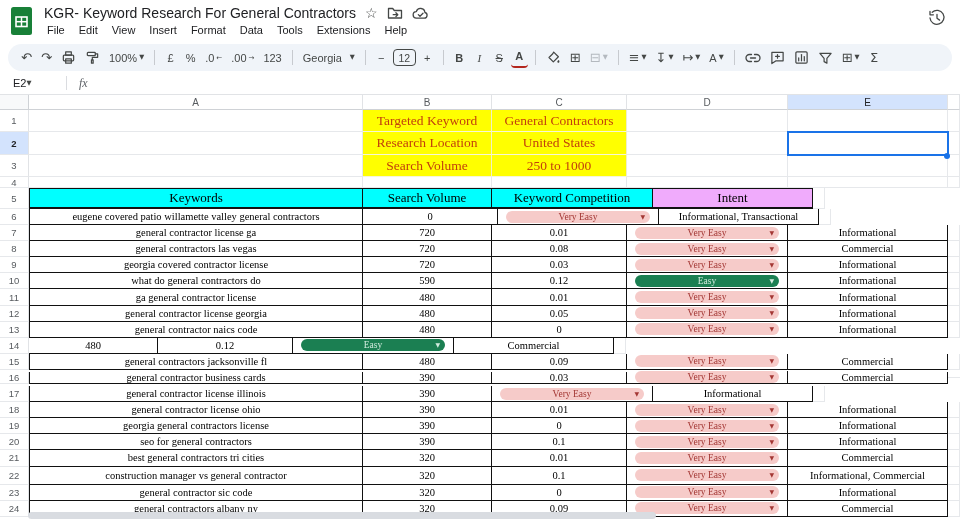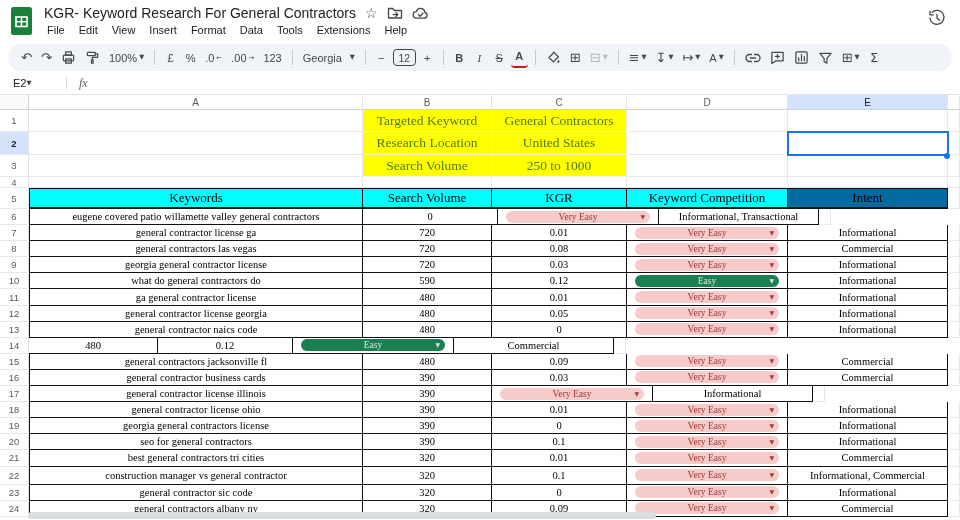--- a/index.html
+++ b/index.html
@@ -50,21 +50,21 @@
   color:#575b5f;display:flex;align-items:center;justify-content:center;background:#fff;cursor:pointer}
 .chsel{background:#d3e3fd;color:#202124}
 .srow{display:flex}
 .rnum{width:29px;flex:0 0 29px;font-size:9.5px;color:#575b5f;display:flex;align-items:center;
   justify-content:center;border-right:1px solid #e1e3e6;border-bottom:1px solid #e6e8eb;
   background:#fff;cursor:pointer}
 .rsel{background:#d3e3fd;color:#202124;font-weight:bold}
 .cell{display:flex;align-items:center;justify-content:center;cursor:cell;
   font-family:"Liberation Serif","DejaVu Serif",serif;overflow:hidden;white-space:nowrap}
 .ec{border-right:1px solid #e6e8eb;border-bottom:1px solid #e6e8eb}
-.yc{border-right:1px solid #efefc9;border-bottom:1px solid #f6f6d8;font-size:13.5px;color:#4d7c0f}
+.yc{border-right:1px solid #efefc9;border-bottom:1px solid #f6f6d8;font-size:13.5px;color:#c2410c}
 .hc{font-size:13px;color:#000;border-top:1.4px solid #111;border-right:1.4px solid #111;
   border-bottom:2.2px solid #111}
 .dc{font-size:10.5px;color:#000;border-right:1.4px solid #111;border-bottom:1.4px solid #111}
 .first{border-left:1.4px solid #111}
 .chip{height:12px;border-radius:7px;flex:1;margin:0 8px;display:flex;align-items:center;
   justify-content:center;position:relative;font-size:9.5px;cursor:pointer;
   font-family:"Liberation Serif",serif}
 .chip .arr{position:absolute;right:5px;font-size:6px;font-family:"DejaVu Sans",sans-serif;line-height:1}
 .selbox{position:absolute;border:2px solid #1a73e8;pointer-events:none}
 .selhandle{position:absolute;width:6px;height:6px;border-radius:50%;background:#1a73e8;cursor:crosshair}
@@ -281,23 +281,22 @@
         <div class="cell ec" style="width: 129px; flex: 0 0 129px;"></div>
         <div class="cell ec" style="width: 135px; flex: 0 0 135px;"></div>
         <div class="cell ec" style="width: 161px; flex: 0 0 161px;"></div>
         <div class="cell ec" style="width: 160px; flex: 0 0 160px;"></div>
         <div class="cell ec" style="width: 12px; flex: 0 0 12px;"></div>
       </div>
       <div class="srow" style="height: 21px;">
         <div class="rnum">5</div>
         <div class="cell hc first" style="width: 334px; flex: 0 0 334px; background: rgb(0, 255, 255);">Keywords</div>
         <div class="cell hc" style="width: 129px; flex: 0 0 129px; background: rgb(0, 255, 255);">Search Volume</div>
-        <div class="cell hc" style="width: 135px; flex: 0 0 135px; background: rgb(0, 255, 255);">KGR</div>
         <div class="cell hc" style="width: 161px; flex: 0 0 161px; background: rgb(0, 255, 255);">Keyword Competition</div>
-        <div class="cell hc" style="width: 160px; flex: 0 0 160px; background: #0369a1;">Intent</div>
+        <div class="cell hc" style="width: 160px; flex: 0 0 160px; background: #f0abfc;">Intent</div>
         <div class="cell ec" style="width: 12px; flex: 0 0 12px;"></div>
       </div>
       <div class="srow" style="height: 16.1px;">
         <div class="rnum">6</div>
         <div class="cell dc first" style="width: 334px; flex: 0 0 334px;">eugene covered patio willamette valley general contractors</div>
         <div class="cell dc" style="width: 135px; flex: 0 0 135px;">0</div>
         <div class="cell dc" style="width: 161px; flex: 0 0 161px;">
           <div class="chip" style="background: rgb(246, 203, 201); color: rgb(163, 55, 52);">
             <span>Very Easy</span>
             <span class="arr">▼</span>
@@ -329,21 +328,21 @@
           <div class="chip" style="background: rgb(246, 203, 201); color: rgb(163, 55, 52);">
             <span>Very Easy</span>
             <span class="arr">▼</span>
           </div>
         </div>
         <div class="cell dc" style="width: 160px; flex: 0 0 160px;">Commercial</div>
         <div class="cell ec" style="width: 12px; flex: 0 0 12px;"></div>
       </div>
       <div class="srow" style="height: 16.1px;">
         <div class="rnum">9</div>
-        <div class="cell dc first" style="width: 334px; flex: 0 0 334px;">georgia general contractor license</div>
+        <div class="cell dc first" style="width: 334px; flex: 0 0 334px;">georgia covered contractor license</div>
         <div class="cell dc" style="width: 129px; flex: 0 0 129px;">720</div>
         <div class="cell dc" style="width: 135px; flex: 0 0 135px;">0.03</div>
         <div class="cell dc" style="width: 161px; flex: 0 0 161px;">
           <div class="chip" style="background: rgb(246, 203, 201); color: rgb(163, 55, 52);">
             <span>Very Easy</span>
             <span class="arr">▼</span>
           </div>
         </div>
         <div class="cell dc" style="width: 160px; flex: 0 0 160px;">Informational</div>
         <div class="cell ec" style="width: 12px; flex: 0 0 12px;"></div>
@@ -424,21 +423,21 @@
         <div class="cell dc" style="width: 135px; flex: 0 0 135px;">0.09</div>
         <div class="cell dc" style="width: 161px; flex: 0 0 161px;">
           <div class="chip" style="background: rgb(246, 203, 201); color: rgb(163, 55, 52);">
             <span>Very Easy</span>
             <span class="arr">▼</span>
           </div>
         </div>
         <div class="cell dc" style="width: 160px; flex: 0 0 160px;">Commercial</div>
         <div class="cell ec" style="width: 12px; flex: 0 0 12px;"></div>
       </div>
-      <div class="srow" style="height: 16.1px;">
+      <div class="srow" style="height: 16.1px; align-items: center;">
         <div class="rnum">16</div>
         <div class="cell dc first" style="width: 334px; flex: 0 0 334px;">general contractor business cards</div>
         <div class="cell dc" style="width: 129px; flex: 0 0 129px;">390</div>
         <div class="cell dc" style="width: 135px; flex: 0 0 135px;">0.03</div>
         <div class="cell dc" style="width: 161px; flex: 0 0 161px;">
           <div class="chip" style="background: rgb(246, 203, 201); color: rgb(163, 55, 52);">
             <span>Very Easy</span>
             <span class="arr">▼</span>
           </div>
         </div>

